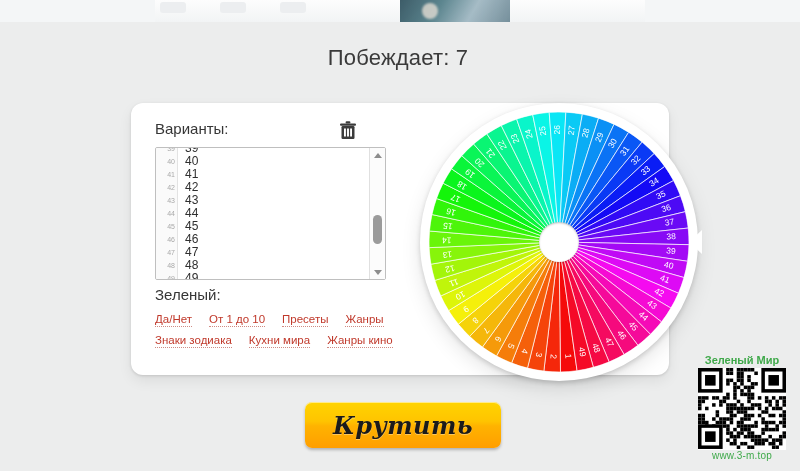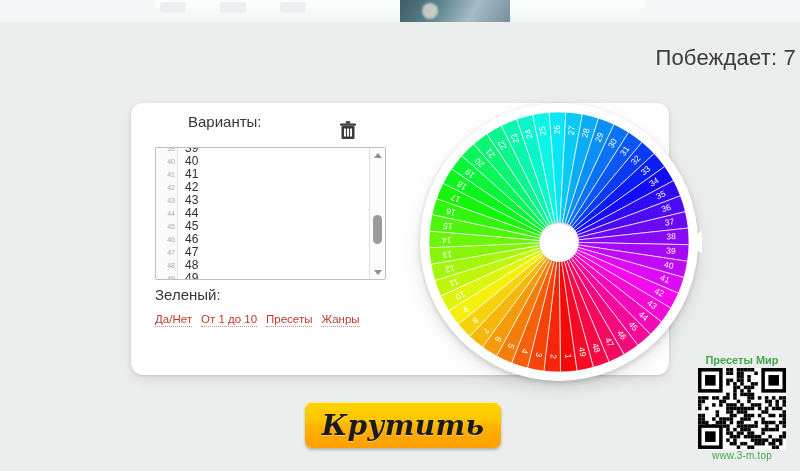--- a/index.html
+++ b/index.html
@@ -27,33 +27,33 @@
     position:absolute;right:135px;top:0;width:110px;height:22px;
     background:linear-gradient(120deg,#2d4f5c 0%,#4f7c86 35%,#9fb7c2 65%,#6b8794 100%);
     filter:blur(0.6px);opacity:.92;
   }
   #top-banner .photo:after{
     content:"";position:absolute;left:22px;top:3px;width:16px;height:16px;
     border-radius:50%;background:rgba(235,226,214,.75);filter:blur(1.2px);
   }
   
   #winner-line{
-    position:absolute;left:0;top:45px;width:796px;text-align:right;
+    position:absolute;left:0;top:45px;width:796px;text-align:center;
     font-size:22px;color:#3a3a3a;letter-spacing:.2px;
   }
   
   #card{
     position:absolute;left:131px;top:103px;width:538px;height:272px;
     background:#fff;border-radius:12px;
     box-shadow:0 1px 3px rgba(0,0,0,.13),0 6px 14px rgba(0,0,0,.07);
   }
   .card-label{
     position:absolute;font-size:15px;color:#363636;
   }
-  #variants-label{left:24px;top:10px;margin-left:33px;}
+  #variants-label{left:24px;top:17px;}
   #presets-label{left:24px;top:183px;}
   #trash-btn{
     position:absolute;left:207px;top:17px;width:20px;height:22px;
     cursor:pointer;
   }
   
   #variants-box{
     position:absolute;left:24px;top:44px;width:229px;height:131px;
     background:#fff;border:1px solid #bfbfbf;border-radius:2px;
     box-shadow:inset 0 1px 2px rgba(0,0,0,.07);
@@ -89,21 +89,21 @@
   #vscroll .tri{
     width:0;height:0;border-left:4px solid transparent;border-right:4px solid transparent;
   }
   #vscroll .up .tri{border-bottom:5px solid #8d8d8d;}
   #vscroll .down .tri{border-top:5px solid #8d8d8d;}
   #vthumb{
     position:absolute;left:3px;top:84px;width:9px;height:29px;
     border-radius:5px;background:#9b9b9b;cursor:pointer;
   }
   
-  .preset-row{position:absolute;left:24px;display:flex;gap:9px;align-items:baseline;}
+  .preset-row{position:absolute;left:24px;display:flex;gap:17px;align-items:baseline;}
   #preset-row-1{top:210px;}
   #preset-row-2{top:231px;}
   .preset-link{
     font-size:11.5px;color:#c0392b;cursor:pointer;white-space:nowrap;
     border-bottom:1px dotted #d08b84;padding-bottom:1px;
   }
   
   #wheel-wrap{
     position:absolute;left:420px;top:103px;width:278px;height:278px;
   }
@@ -123,21 +123,21 @@
   }
   #pointer{
     position:absolute;right:-4px;top:127px;width:13px;height:24px;
   }
   
   #spin-button{
     position:absolute;left:305px;top:402px;width:196px;height:46px;
     border-radius:7px;border:none;cursor:pointer;
     background:linear-gradient(180deg,#ffd400 0%,#ffc400 42%,#ffb300 52%,#ff9e00 100%);
     box-shadow:0 2px 3px rgba(0,0,0,.25),inset 0 1px 0 rgba(255,255,255,.55);
-    color:#1b1b1b;font-size:28px;font-weight:bold;font-style:italic;
+    color:#1b1b1b;font-size:24px;font-weight:bold;font-style:italic;
     font-family:"DejaVu Serif","Liberation Serif",serif;
     letter-spacing:.4px;
     text-shadow:0 1px 0 rgba(255,255,255,.35);
   }
   
   #qr-block{
     position:absolute;left:690px;top:354px;width:104px;height:112px;text-align:center;
   }
   #qr-title{
     font-size:11px;color:#3fa94a;font-weight:bold;line-height:13px;
@@ -219,20 +219,25 @@
     </div>
   </div>
 
   <div class="card-label" id="presets-label">Зеленый:</div>
 
   <div class="preset-row" id="preset-row-1">
     <span class="preset-link">Да/Нет</span>
     <span class="preset-link">От 1 до 10</span>
     <span class="preset-link">Пресеты</span>
     <span class="preset-link">Жанры</span>
+  </div>
+  <div class="preset-row" id="preset-row-2">
+    <span class="preset-link">Знаки зодиака</span>
+    <span class="preset-link">Кухни мира</span>
+    <span class="preset-link">Жанры кино</span>
   </div>
 </div>
 
 <div id="wheel-wrap">
   <div id="wheel-outer"></div>
   <div id="wheel">
       <svg width="260" height="260" viewBox="0 0 260 260">
         <path d="M130 130 L148.09250312480853 258.7348489364041 A130 130 0 0 1 131.48171683237993 259.9915555535383 Z" fill="hsl(0.0,92%,50%)" stroke="rgba(255,255,255,.85)" stroke-width="0.8"></path>
         <text x="138.826534041566" y="246.66658603393296" fill="#ffffff" font-size="8.5" font-family="&quot;Liberation Sans&quot;,&quot;DejaVu Sans&quot;,sans-serif" text-anchor="end" dominant-baseline="middle" transform="rotate(85.6734693877551 138.826534041566 246.66658603393296)">1</text>
         <path d="M130 130 L131.48171683237993 259.9915555535383 A130 130 0 0 1 114.84660079052794 259.1138044222939 Z" fill="hsl(7.3,92%,50%)" stroke="rgba(255,255,255,.85)" stroke-width="0.8"></path>
@@ -337,21 +342,21 @@
   <div id="pointer">
     <svg width="13" height="24" viewBox="0 0 13 24">
       <path d="M13 0 L13 24 L0 12 Z" fill="#ffffff"></path>
     </svg>
   </div>
 </div>
 
 <button id="spin-button">Крутить</button>
 
 <div id="qr-block">
-  <div id="qr-title">Пресеты Мир</div>
+  <div id="qr-title">Зеленый Мир</div>
   <div id="qr-canvas"><svg width="88" height="82" viewBox="0 0 88 82">
         <rect width="88" height="82" fill="#fff"></rect>
         <rect x="28.16" y="0" width="3.52" height="3.52" fill="#000"></rect>
         <rect x="31.68" y="0" width="3.52" height="3.52" fill="#000"></rect>
         <rect x="38.72" y="0" width="3.52" height="3.52" fill="#000"></rect>
         <rect x="42.24" y="0" width="3.52" height="3.52" fill="#000"></rect>
         <rect x="45.76" y="0" width="3.52" height="3.52" fill="#000"></rect>
         <rect x="49.28" y="0" width="3.52" height="3.52" fill="#000"></rect>
         <rect x="52.8" y="0" width="3.52" height="3.52" fill="#000"></rect>
         <rect x="28.16" y="3.52" width="3.52" height="3.52" fill="#000"></rect>

